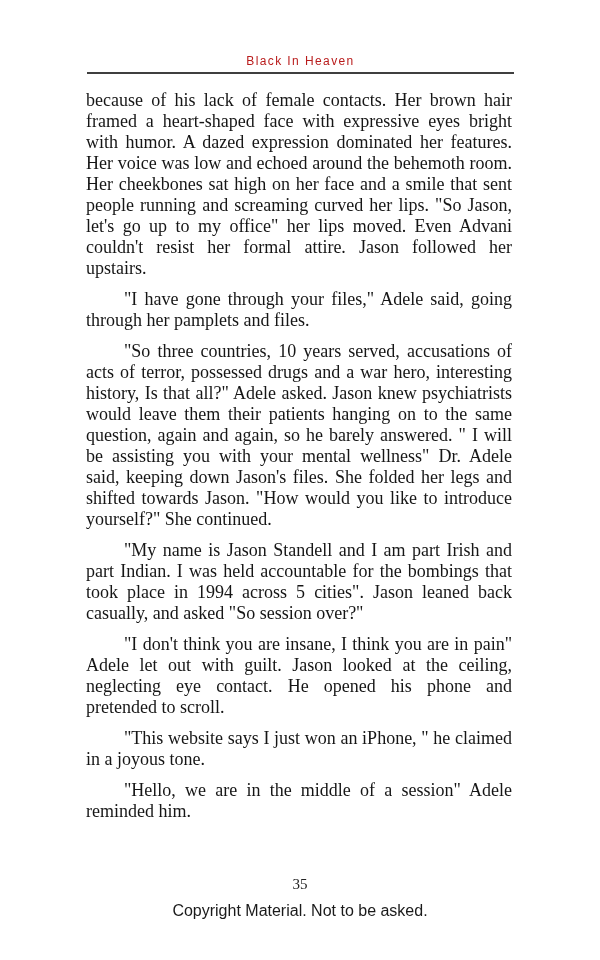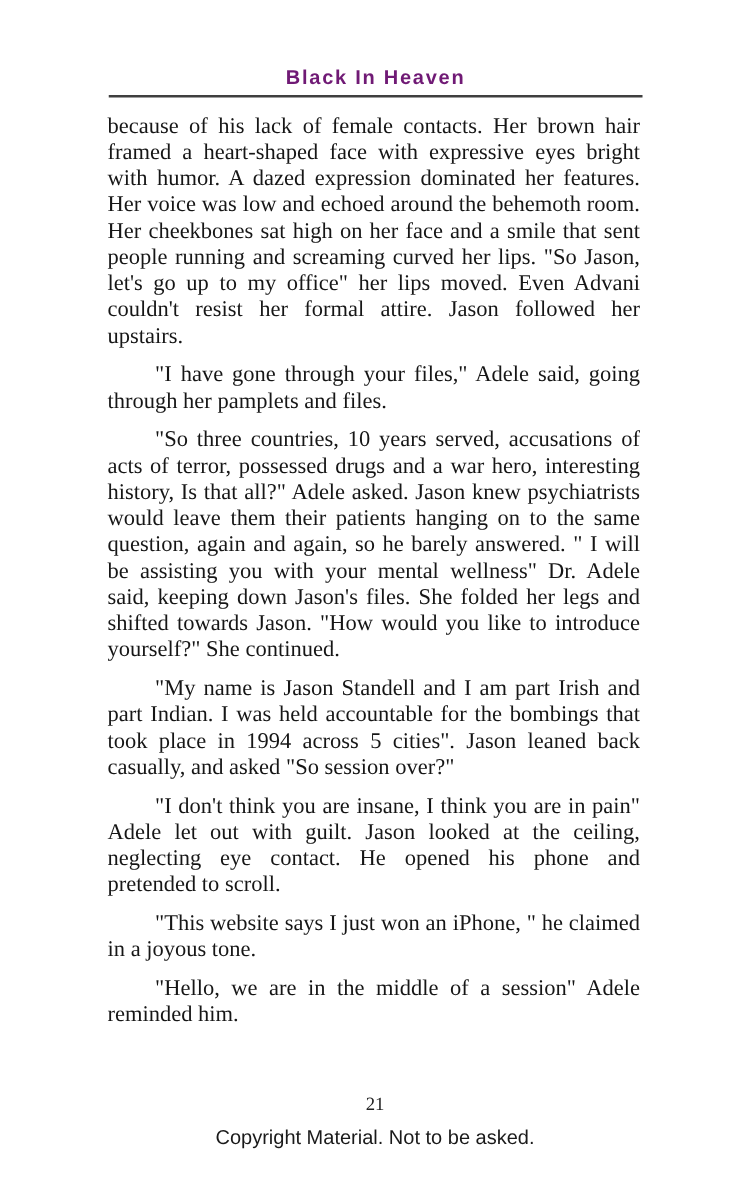--- a/index.html
+++ b/index.html
@@ -17,24 +17,24 @@
   
   .running-head {
     position: absolute;
     top: 54px;
     left: 87px;
     width: 427px;
     text-align: center;
   }
   .head-title {
     font-family: "Liberation Sans", sans-serif;
-    font-size: 16px;
-    font-weight: 700;
+    font-size: 12px;
+    font-weight: 400;
     letter-spacing: 1.4px;
-    color: #701a75;
+    color: #b91c1c;
   }
   .head-rule {
     margin-top: 4px;
     height: 0;
     border-bottom: 2px solid #3f3f3f;
   }
   
   .body-text {
     position: absolute;
     top: 90px;
@@ -87,17 +87,17 @@
   <main class="body-text" id="paragraphs">
       <p class="para">because of his lack of female contacts. Her brown hair framed a heart-shaped face with expressive eyes bright with humor. A dazed expression dominated her features. Her voice was low and echoed around the behemoth room. Her cheekbones sat high on her face and a smile that sent people running and screaming curved her lips. "So Jason, let's go up to my office" her lips moved. Even Advani couldn't resist her formal attire. Jason followed her upstairs.</p>
       <p class="para indent">"I have gone through your files," Adele said, going through her pamplets and files.</p>
       <p class="para indent">"So three countries, 10 years served, accusations of acts of terror, possessed drugs and  a war hero, interesting history, Is that all?" Adele asked. Jason knew psychiatrists would leave them their patients hanging on to the same question, again and again, so he barely answered. " I will be assisting you with your mental wellness" Dr. Adele said, keeping down  Jason's files. She folded her legs and shifted towards Jason. "How would you like to introduce yourself?" She continued.</p>
       <p class="para indent">"My name is Jason Standell and I am part Irish and part Indian. I was held accountable for the bombings that took place in 1994 across 5 cities".  Jason leaned back casually, and asked "So session over?"</p>
       <p class="para indent">"I don't think you are insane, I think you are in pain" Adele let out with guilt.  Jason looked at the ceiling, neglecting eye contact. He opened his phone and pretended to scroll.</p>
       <p class="para indent">"This website says I just won an iPhone, " he claimed in a joyous tone.</p>
       <p class="para indent">"Hello, we are in the middle of a session" Adele reminded him.</p>
     </main>
 
-  <div class="page-number">21</div>
+  <div class="page-number">35</div>
 
   <div class="copyright">Copyright Material. Not to be asked.</div>
 
 </div>
 
 </body></html>

